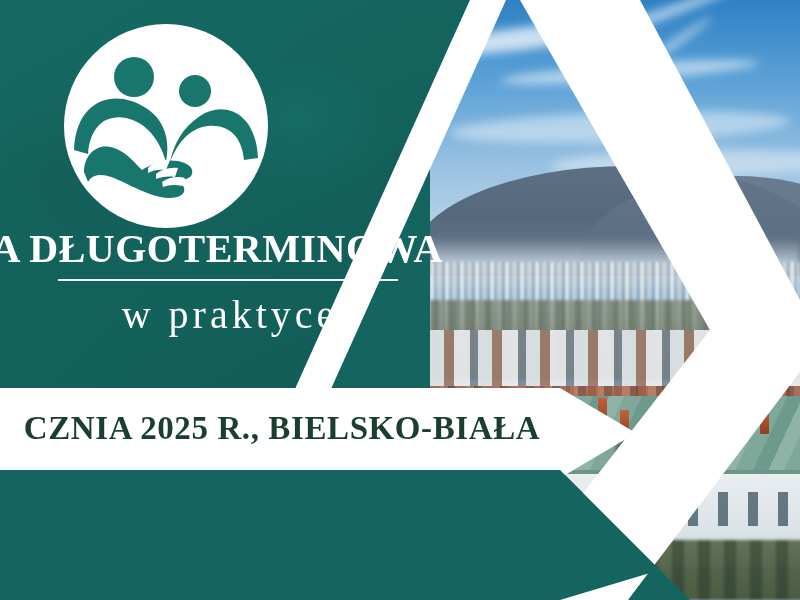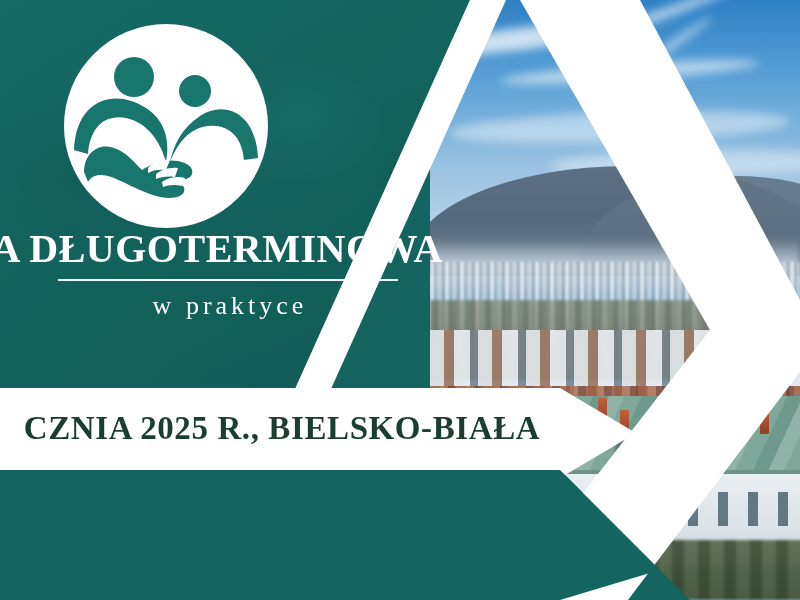--- a/index.html
+++ b/index.html
@@ -252,21 +252,21 @@
   }
   .rule {
     width: 340px;
     height: 2px;
     background: #ffffff;
     margin: 9px 0 0 58px;
     opacity: .95;
   }
   .title-sub {
     color: #ffffff;
-    font-size: 26px;
+    font-size: 40px;
     letter-spacing: 4px;
     margin-top: 10px;
     margin-left: 30px;
     white-space: nowrap;
   }
   .date-line {
     position: absolute;
     left: 0; top: 410px;
     width: 600px;
     color: #1b3f2f;

